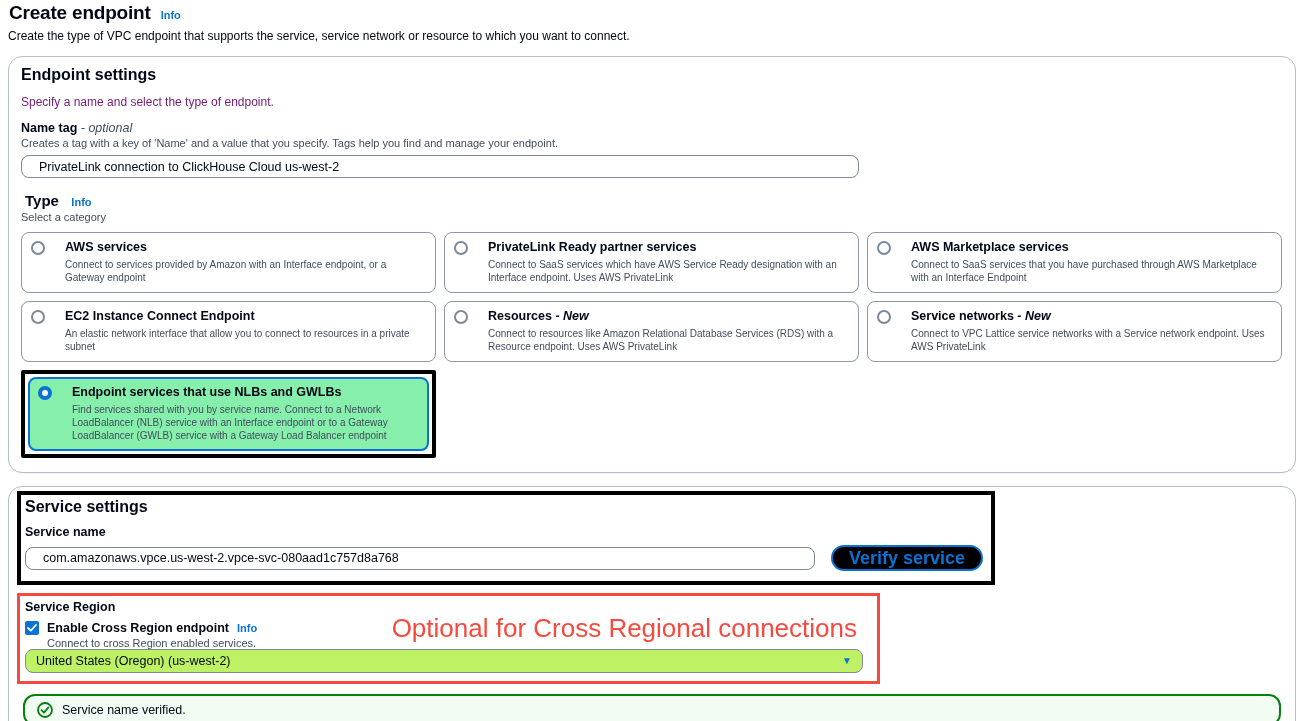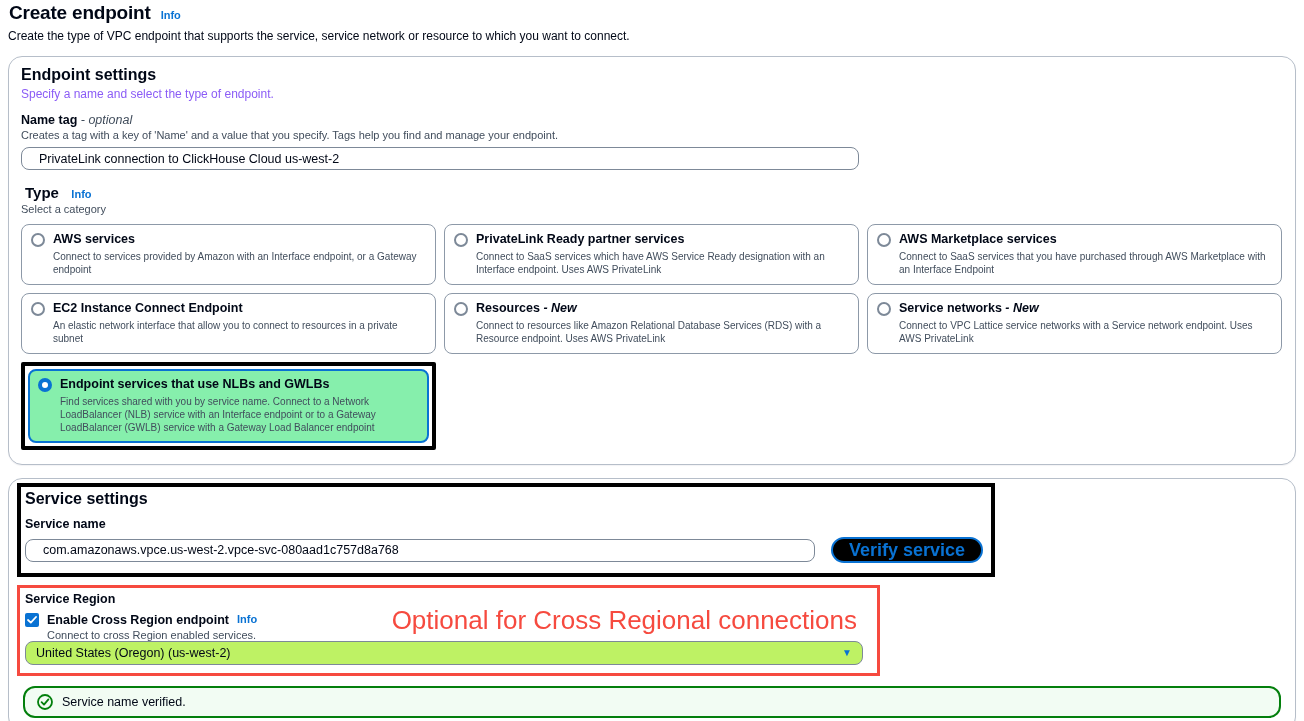--- a/index.html
+++ b/index.html
@@ -25,21 +25,21 @@
     border: 1px solid #b6bec9;
     border-radius: 14px;
     margin-top: 13px;
     width: 1288px;
     box-shadow: 0 1px 1px rgba(0,22,66,0.05);
   }
   .card1 { padding: 9px 14px 14px 12px; }
   .card2 { padding: 4px 4px 12px 4px; }
 
   .card-heading { font-size: 16px; font-weight: 700; margin: 0; }
-  .card-desc { font-size: 12px; color: #8b5cf6; margin-top: 3px; }
+  .card-desc { font-size: 12px; color: #701a75; margin-top: 11px; }
 
   .field-label { font-size: 12.5px; font-weight: 700; margin-top: 12px; }
   .optional { font-style: italic; font-weight: 400; color: #414d5c; }
   .field-desc { font-size: 11px; color: #414d5c; margin-top: 2px; }
 
   .text-input {
     display: block;
     width: 838px; height: 23px;
     border: 1px solid #7d8998; border-radius: 8px;
     padding: 0 17px;
@@ -58,21 +58,21 @@
     grid-template-columns: repeat(3, 1fr);
     gap: 8px 8px;
     margin-top: 9px;
     width: 1261px;
     align-items: start;
   }
   .tile {
     border: 1px solid #8d99a8;
     border-radius: 8px;
     padding: 7px 10px 8px 9px;
-    display: flex; gap: 8px;
+    display: flex; gap: 20px;
     background: #fff;
     cursor: pointer;
     min-height: 52px;
   }
   .radio {
     width: 14px; height: 14px; flex: none;
     border: 2px solid #7d8998; border-radius: 50%;
     margin-top: 1px; background: #fff;
   }
   .radio.checked { border: 4.5px solid #0972d3; }
@@ -101,21 +101,21 @@
   
   .svc-row { display: flex; align-items: center; gap: 16px; }
   .verify-btn {
     border: 2px solid #0972d3; color: #0972d3;
     background: #000000; font-weight: 700; font-size: 18px;
     font-family: "Liberation Sans", sans-serif;
     border-radius: 16px; height: 26px; padding: 0 16px;
     margin-top: 6px; cursor: pointer; white-space: nowrap;
   }
 
-  .cb-row { display: flex; align-items: flex-start; gap: 8px; margin-top: 7px; }
+  .cb-row { display: flex; align-items: center; gap: 8px; margin-top: 7px; }
   .checkbox {
     width: 14px; height: 14px; flex: none;
     background: #0972d3; border-radius: 2px;
     display: flex; align-items: center; justify-content: center;
     cursor: pointer;
   }
   .checkbox svg { display: block; }
   .cb-label { font-size: 12.5px; font-weight: 700; }
   .cb-desc { font-size: 11px; color: #414d5c; margin: 2px 0 0 22px; }
 

